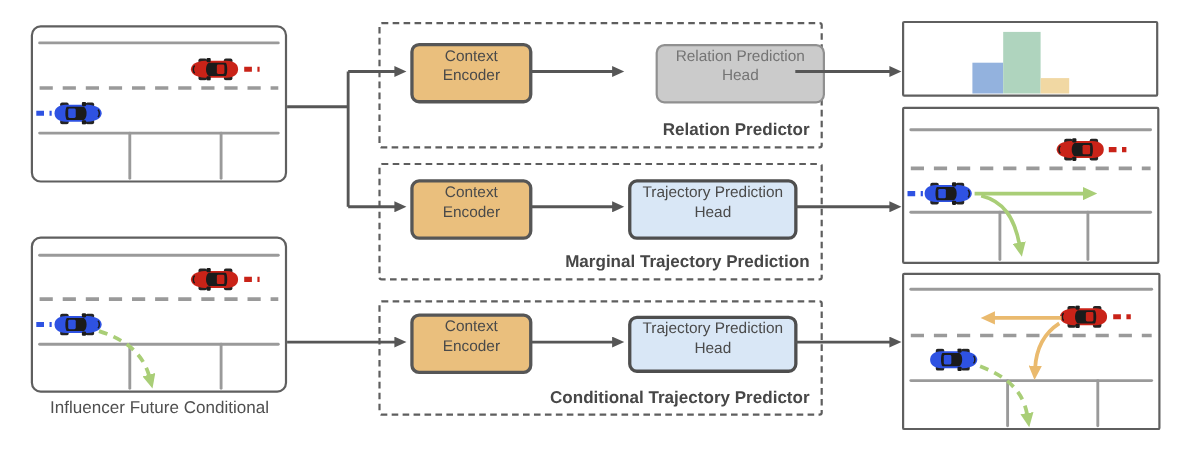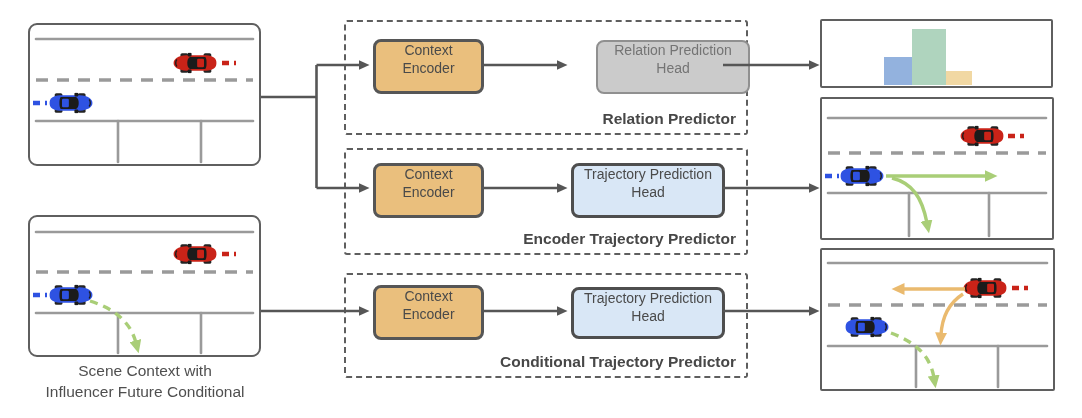--- a/index.html
+++ b/index.html
@@ -107,42 +107,41 @@
       <line x1="3" y1="78" x2="17" y2="78" class="trail-blue"></line>
       <use href="#car" x="17" y="67.5" width="48" height="21" class="car-blue"></use>
       <g transform="translate(165,37) scale(-1,1)">
         <use href="#car" x="-24" y="-10.5" width="48" height="21" class="car-red"></use>
       </g>
       <line x1="192" y1="37" x2="206" y2="37" class="trail-red"></line>
       <path d="M60,84 C82,91 100,103 106,126" class="green-dashed" marker-end="url(#mk-green)"></path>
     </svg>
   </div>
   <div class="caption" style="left:10px;top:360px;width:270px;">
-    <div>Scene Context with</div>
     <div>Influencer Future Conditional</div>
   </div>
 
   <div class="dashed-box" style="left:344px;top:20px;width:404px;height:115px;">
     <div class="node encoder" style="left:27px;top:17px;width:111px;height:55px;">
       <span>Context Encoder</span>
     </div>
     <div class="node head head--gray" style="left:225px;top:18px;width:154px;height:54px;margin-left:25px;">
       <span>Relation Prediction Head</span>
     </div>
     <div class="pred-label">Relation Predictor</div>
   </div>
 
   <div class="dashed-box" style="left:344px;top:148px;width:404px;height:107px;">
     <div class="node encoder" style="left:27px;top:13px;width:111px;height:55px;">
       <span>Context Encoder</span>
     </div>
     <div class="node head head--blue" style="left:225px;top:13px;width:154px;height:55px;">
       <span>Trajectory Prediction Head</span>
     </div>
-    <div class="pred-label">Encoder Trajectory Predictor</div>
+    <div class="pred-label">Marginal Trajectory Prediction</div>
   </div>
 
   <div class="dashed-box" style="left:344px;top:273px;width:404px;height:105px;">
     <div class="node encoder" style="left:27px;top:10px;width:111px;height:55px;">
       <span>Context Encoder</span>
     </div>
     <div class="node head head--blue" style="left:225px;top:12px;width:154px;height:52px;">
       <span>Trajectory Prediction Head</span>
     </div>
     <div class="pred-label">Conditional Trajectory Predictor</div>

